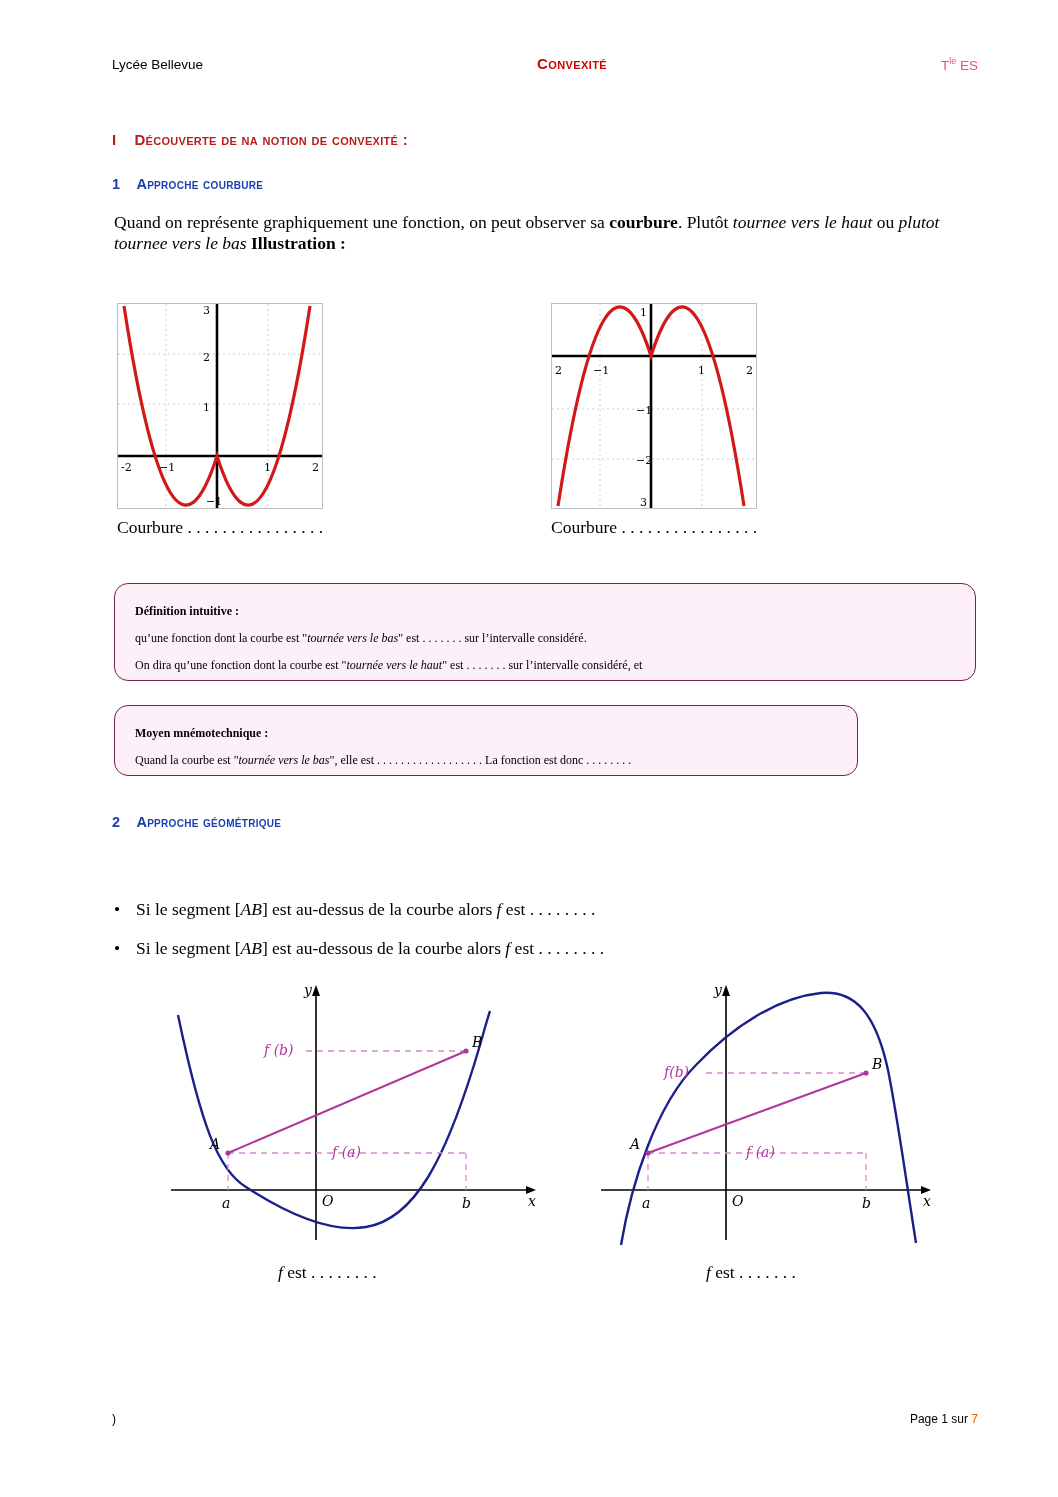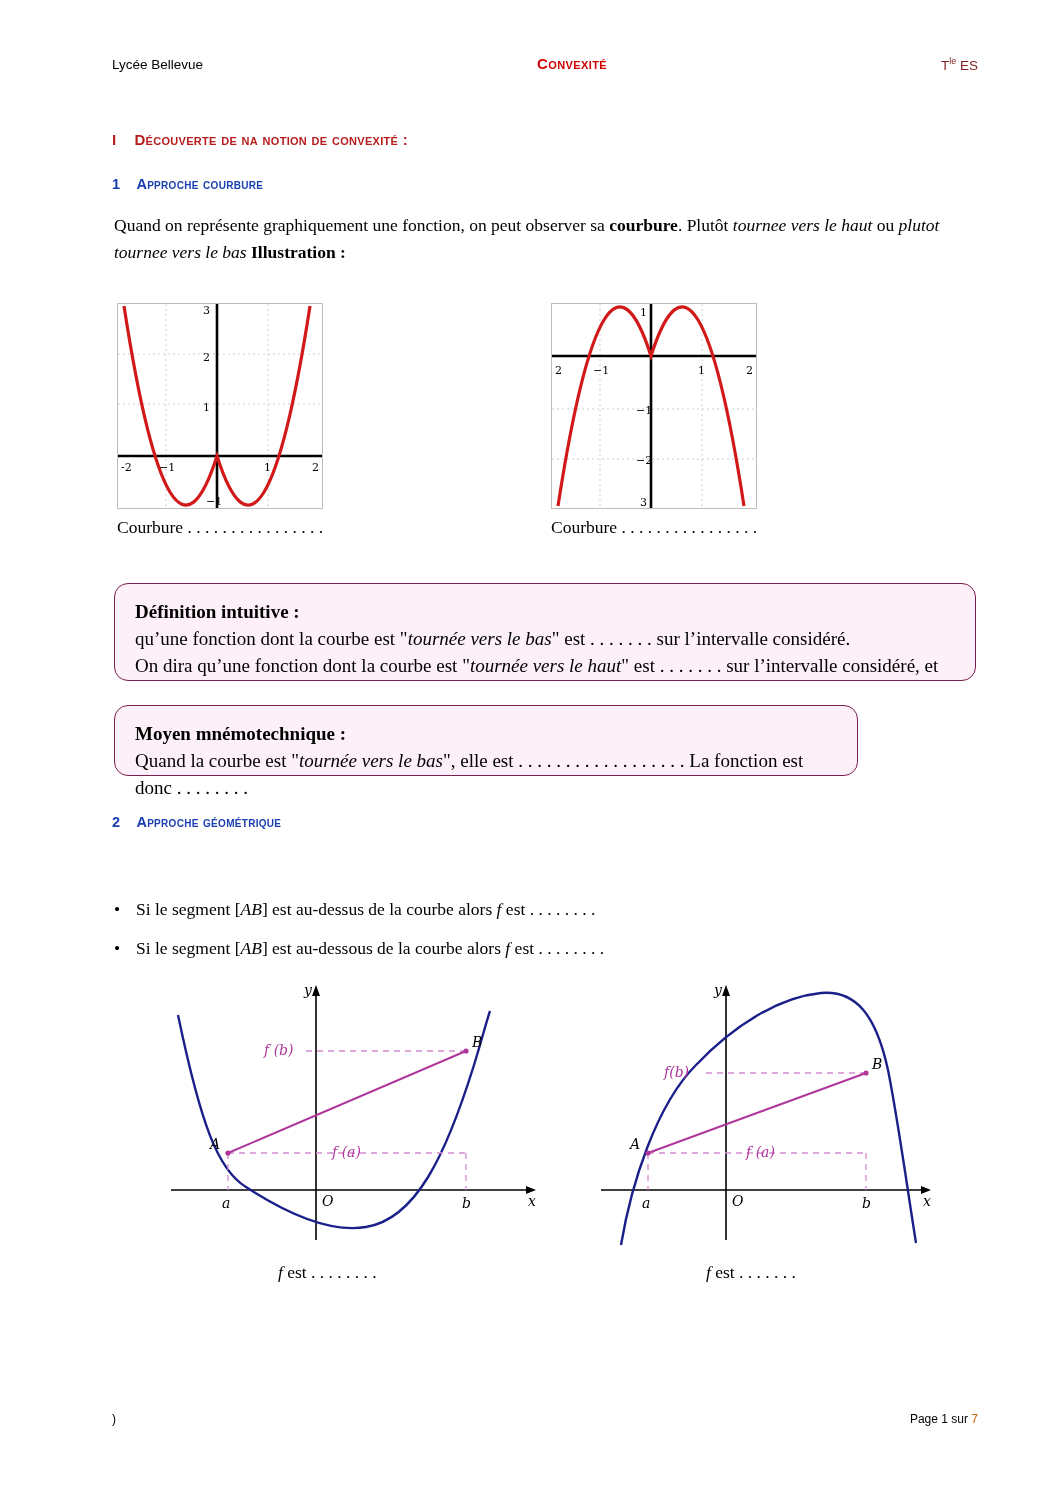--- a/index.html
+++ b/index.html
@@ -17,58 +17,58 @@
     position:absolute; left:96px; top:55px; width:866px;
     display:flex; align-items:baseline; justify-content:space-between;
     font-family:"Liberation Sans", sans-serif;
     font-size:13.5px;
   }
   .hdr-left { color:#000; }
   .hdr-center {
     color:#d00000; font-weight:bold; letter-spacing:.4px;
     font-variant:small-caps; font-size:15px;
   }
-  .hdr-right { color:#7f1d1d; }
+  .hdr-right { color:#ec4899; }
   .hdr-right sup { font-size:9px; vertical-align:super; }
 
   
   .h1 {
     position:absolute; font-family:"Liberation Sans", sans-serif;
     color:#b91c1c; font-weight:bold; font-variant:small-caps;
     font-size:15px; letter-spacing:.3px;
   }
   .h1 .num { margin-right:18px; }
   .h2 {
     position:absolute; font-family:"Liberation Sans", sans-serif;
     color:#1a3fb0; font-weight:bold; font-variant:small-caps;
     font-size:14.5px; letter-spacing:.3px;
   }
   .h2 .num { margin-right:16px; }
 
   
   .para {
-    position:absolute; font-size:17.5px; line-height:27px;
+    position:absolute; font-size:17.5px; line-height:21px;
     font-family:"Liberation Serif", serif;
   }
   .it { font-style:italic; }
   .bd { font-weight:bold; }
 
   
   .graphbox { position:absolute; border:1px solid #bdbdbd; background:#fff; }
   .caption { position:absolute; font-size:17.5px; }
 
   
   .defbox {
     position:absolute;
     background:#fdf0f8;
     border:1px solid #7a1f52;
     border-radius:14px;
     box-sizing:border-box;
     padding:14px 20px 14px 20px;
-    font-size:19px;
+    font-size:12px;
     line-height:27px;
   }
   .defbox .title { font-weight:bold; }
 
   
   .bullet { position:absolute; font-size:17.5px; }
   .bullet .dot { position:absolute; left:0; top:0; }
   .bullet .txt { margin-left:22px; display:block; }
 
   .figcap { position:absolute; font-size:17.5px; }

